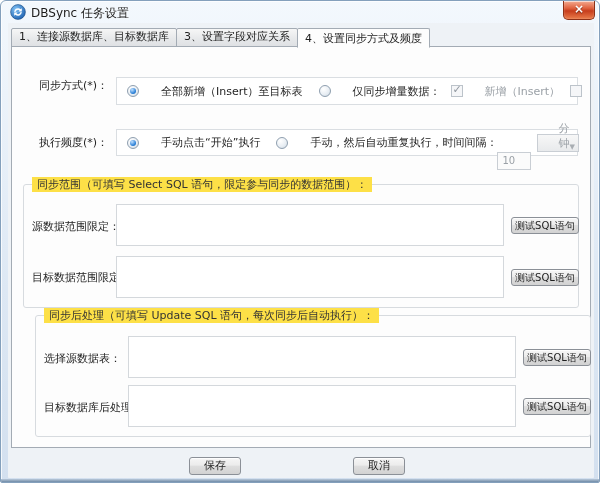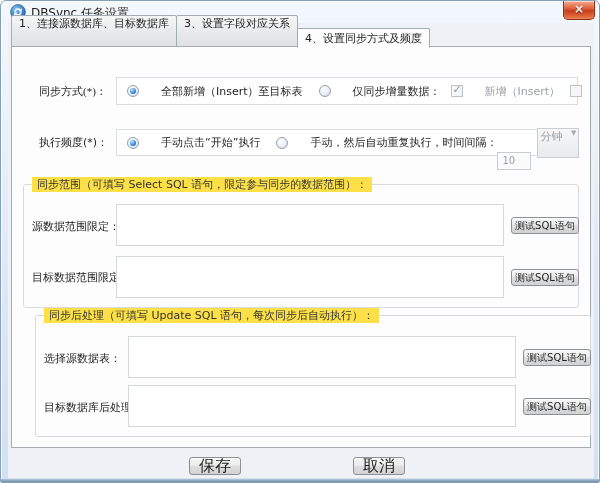--- a/index.html
+++ b/index.html
@@ -26,21 +26,21 @@
     box-shadow: inset 0 1px 0 rgba(255,255,255,.55), inset 0 0 2px rgba(255,255,255,.35);
     color:#fff; text-align:center; line-height:17px; font-size:12px; font-weight:bold;
     cursor:pointer; text-shadow:0 1px 1px rgba(0,0,0,.45); }
 
   
   .client { position:absolute; left:7px; top:22px; width:586px; height:455px;
     background:#eef2f6; border-radius:1px; }
 
   
   .tabstrip { position:absolute; left:3px; top:4px; height:20px; display:flex; align-items:flex-end; z-index:3; }
-  .tab { height:32px; line-height:16px; padding:0 7px; margin-right:-1px;
+  .tab { height:19px; line-height:16px; padding:0 7px; margin-right:-1px;
     background:linear-gradient(#f6f6f6, #e6e8ea 60%, #dfe1e4);
     border:1px solid #a3abb4; border-radius:2px 2px 0 0; color:#222;
     white-space:nowrap; cursor:pointer; }
   .tab.active { height:20px; line-height:19px; background:#fdfdfd; border-bottom:1px solid #fdfdfd;
     margin-bottom:-1px; z-index:4; position:relative; }
 
   .tabpanel { position:absolute; left:3px; top:23px; width:580px; height:402px;
     background:#fdfdfd; border:1px solid #a3abb4; z-index:1; }
 
   .lbl { position:absolute; white-space:nowrap; color:#222; line-height:13px; }
@@ -58,42 +58,42 @@
     background:radial-gradient(circle at 35% 30%, #bfe0ff, #2a7fd6 65%, #0f5cab); }
   .chk { width:12px; height:12px; border:1px solid #bcc3ca; background:#f5f6f8; position:relative; flex:0 0 auto; cursor:pointer; }
   .chk.checked::after { content:'✓'; position:absolute; left:1px; top:-3px; font-size:11px;
     font-weight:bold; color:#8f969e; }
   .dis { color:#9aa0a6; }
   .gap { margin-left:16px; }
   .gap-s { margin-left:10px; }
 
   .int-input { width:34px; height:18px; border:1px solid #c9ced4; background:#fbfbfb;
     color:#9aa0a6; font-size:10px; padding:0 4px; font-family:"DejaVu Sans", sans-serif;margin-top:36px; }
-  .combo { width:42px; height:30px; border:1px solid #c9ced4;
+  .combo { width:42px; height:18px; border:1px solid #c9ced4;
     background:linear-gradient(#f7f7f7, #e8eaec); color:#9aa0a6; display:flex;
-    align-items:flex-start; justify-content:space-between; padding:0 2px; margin-left:6px; }
+    align-items:flex-end; justify-content:space-between; padding:0 20px; margin-left:6px; }
   .combo .arr { font-size:7px; color:#a8adb2; }
   .push-right { margin-left:auto; display:flex; align-items:center; }
 
   
   .groupbox { position:absolute; left:11px; width:556px; border:1px solid #d7dbdf; border-radius:3px; }
   .gb1 { top:137px; height:124px; }
   .gb2 { top:268px; height:122px;margin-left:12px; }
   .legend { position:absolute; top:-8px; left:8px; background:#fde047; padding:0 5px;
     white-space:nowrap; color:#333; line-height:15px; }
 
   .sql-ta { position:absolute; left:92px; width:388px; height:42px; border:1px solid #d4d8dc;
     background:#fff; resize:none; font-family:"DejaVu Sans Mono", monospace; font-size:11px;
     padding:3px 5px; color:#333; outline:none; }
   .btn { border:1px solid #8b9097; border-radius:3px; color:#1e1e1e; text-align:center;
     background:linear-gradient(#f6f6f6, #ececec 45%, #dedede 50%, #d2d2d2);
     box-shadow: inset 0 1px 0 rgba(255,255,255,.8); cursor:pointer; white-space:nowrap; }
   .btn-test { position:absolute; left:487px; width:68px; height:17px; font-size:10px; line-height:15px; }
 
-  .footer-btn { position:absolute; width:52px; height:18px; font-size:16px; line-height:16px; }
+  .footer-btn { position:absolute; width:52px; height:18px; font-size:11px; line-height:16px; }
   .btn-save { left:181px; top:434px; }
   .btn-cancel { left:345px; top:434px; }
 </style>
 </head>
 <body>
 
 <div class="window">
 
   <div class="titlebar">
     <span class="app-icon">
@@ -118,21 +118,21 @@
   <div class="client">
 
     <div class="tabstrip">
       <div class="tab">1、连接源数据库、目标数据库</div>
       <div class="tab">3、设置字段对应关系</div>
       <div class="tab active">4、设置同步方式及频度</div>
     </div>
 
     <div class="tabpanel">
 
-      <span class="lbl" style="left:27px; top:38px;font-family:Liberation Serif, serif;">同步方式(*)：</span>
+      <span class="lbl" style="left:27px; top:32px;">同步方式(*)：</span>
       <div class="row-box r1">
         <div class="ctl">
           <span class="radio sel"></span>
           <span>全部新增（Insert）至目标表</span>
         </div>
         <div class="ctl gap">
           <span class="radio"></span>
           <span>仅同步增量数据：</span>
         </div>
         <div class="ctl gap-s">

